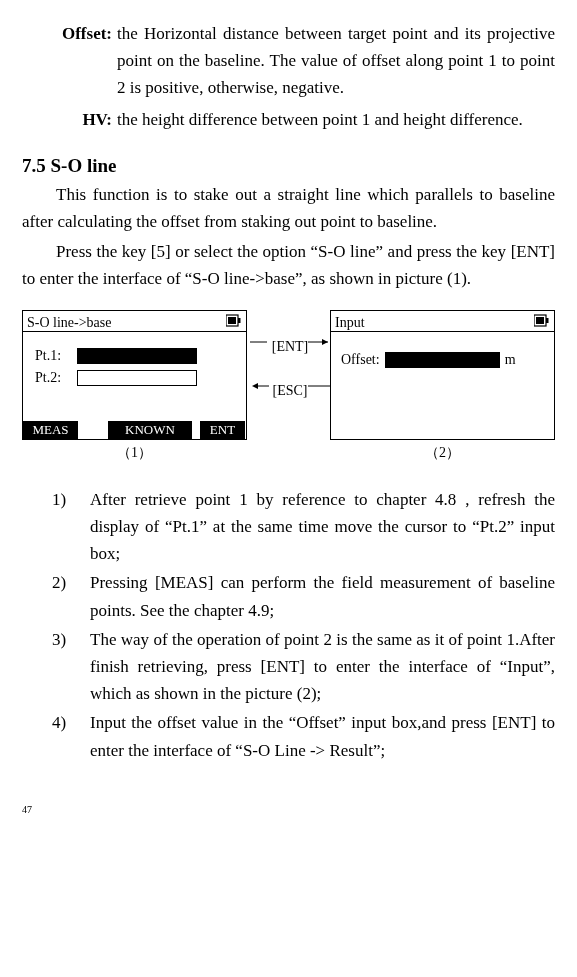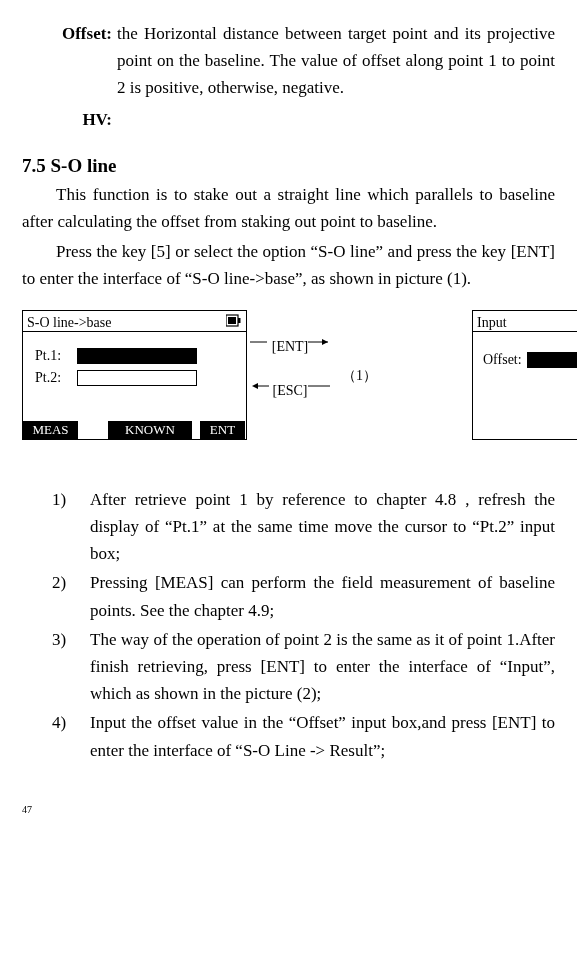--- a/index.html
+++ b/index.html
@@ -116,20 +116,21 @@
     .btn-gap2 { background: #fff; flex: 0 0 8px; }
     .btn-ent { width: 45px; }
     .caption {
       text-align: center;
       font-size: 14px;
       margin-top: 2px;
       width: 225px;
     }
     .caption-wrap {
       display: flex;
+      flex-direction: column;
       align-items: center;
     }
     .arrows {
       position: absolute;
       left: 226px;
       top: 0;
       width: 84px;
       height: 130px;
       font-size: 14px;
     }
@@ -193,20 +194,21 @@
 <div class="def-block">
   <div class="def-row">
     <span class="def-term">Offset:</span>
     <span class="def-body">the Horizontal distance between target point and its projective point on the baseline. The value of offset along point 1 to point 2 is positive, otherwise, negative.</span>
   </div>
 </div>
 
 <div class="def-block">
   <div class="def-row">
     <span class="def-term">HV:</span>
+    <span class="def-body">the height difference between point 1 and height difference.</span>
   </div>
 </div>
 
 <h2 class="section-title">7.5 S-O line</h2>
 
 <p class="para">This function is to stake out a straight line which parallels to baseline after calculating the offset from staking out point to baseline.</p>
 <p class="para">Press the key [5] or select the option “S-O line” and press the key [ENT] to enter the interface of “S-O line-&gt;base”, as shown in picture (1).</p>
 
 <div class="diagram-row">
 

